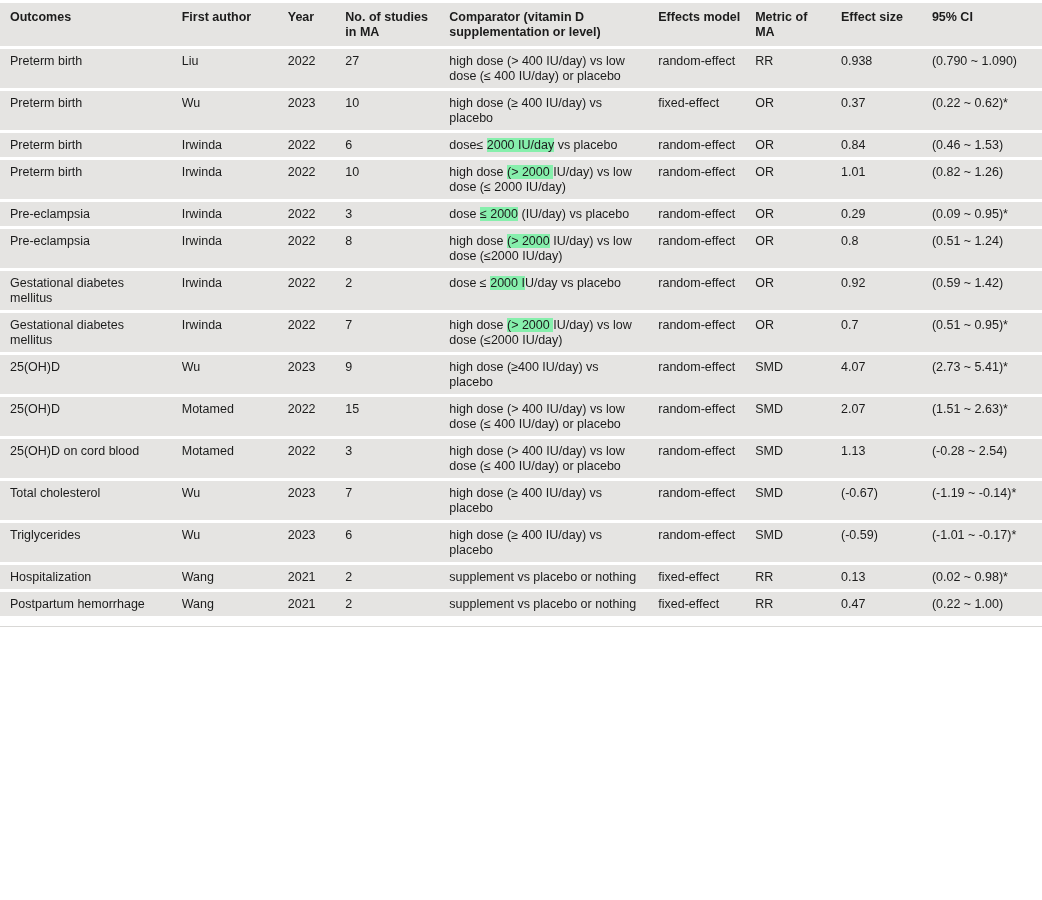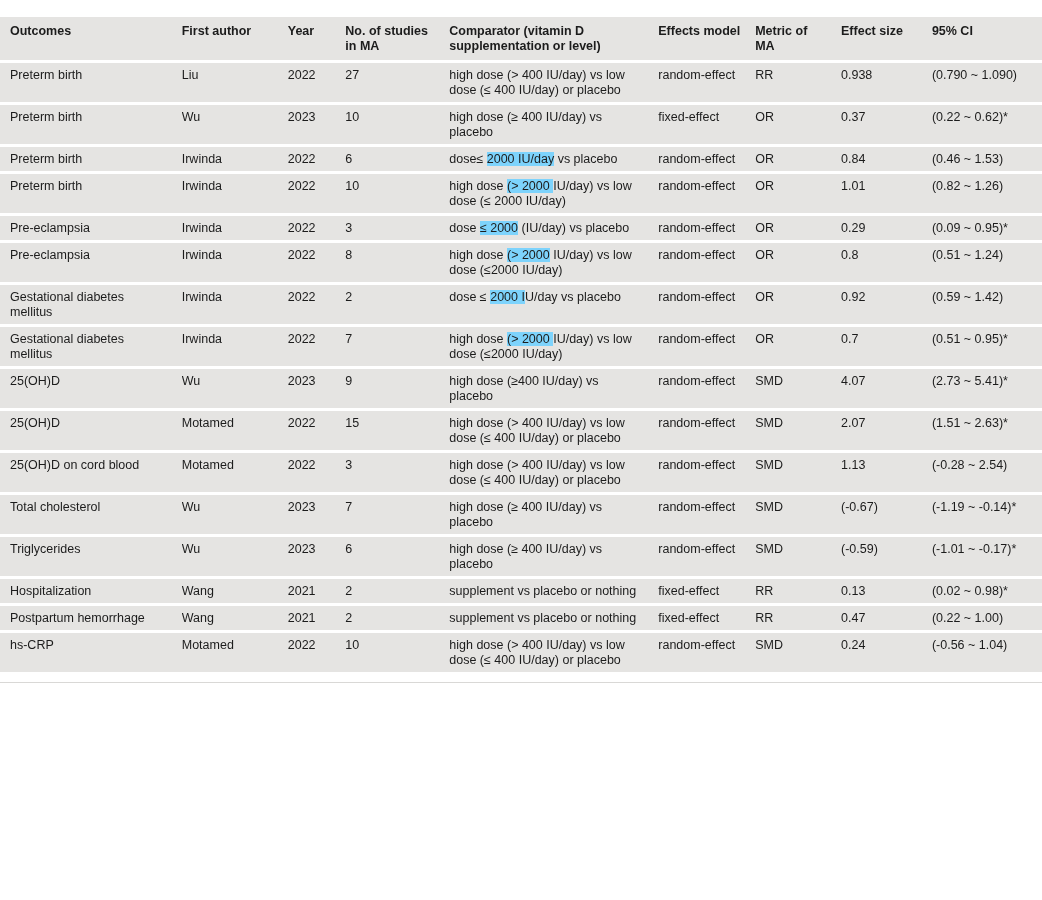--- a/index.html
+++ b/index.html
@@ -5,21 +5,21 @@
   html, body {
     margin: 0;
     padding: 0;
     background: #ffffff;
     font-family: "Liberation Sans", "DejaVu Sans", sans-serif;
     color: #1c1c1c;
   }
   .page {
     width: 1042px;
     box-sizing: border-box;
-    padding-top: 14px;
+    padding-top: 0;
   }
   table.ma-table {
     width: 1042px;
     border-collapse: separate;
     border-spacing: 0 3px;
     table-layout: fixed;
     font-size: 12.5px;
     line-height: 15px;
   }
   col.c-outcome   { width: 180px; }
@@ -41,21 +41,21 @@
   }
   th {
     font-weight: 700;
     padding-top: 7px;
     padding-bottom: 6px;
   }
   th:first-child, td:first-child { padding-left: 10px; }
   td:last-child, th:last-child { padding-right: 4px; }
 
   .hl {
-    background: #7dd3fc;
+    background: #86efac;
   }
   .footer-rule {
     margin-top: 7px;
     border-top: 1px solid #d9d8d6;
     height: 4px;
   }
 </style>
 </head>
 <body>
 
@@ -244,27 +244,16 @@
     <td>Postpartum hemorrhage</td>
     <td>Wang</td>
     <td>2021</td>
     <td>2</td>
     <td><span>supplement vs placebo or nothing</span></td>
     <td>fixed-effect</td>
     <td>RR</td>
     <td>0.47</td>
     <td>(0.22 ~ 1.00)</td>
   </tr>
-        <tr>
-    <td>hs-CRP</td>
-    <td>Motamed</td>
-    <td>2022</td>
-    <td>10</td>
-    <td><span>high dose (&gt; 400 IU/day) vs low dose (≤ 400 IU/day) or placebo</span></td>
-    <td>random-effect</td>
-    <td>SMD</td>
-    <td>0.24</td>
-    <td>(-0.56 ~ 1.04)</td>
-  </tr>
       </tbody>
   </table>
   <div class="footer-rule"></div>
 </div>
 
 </body></html>

